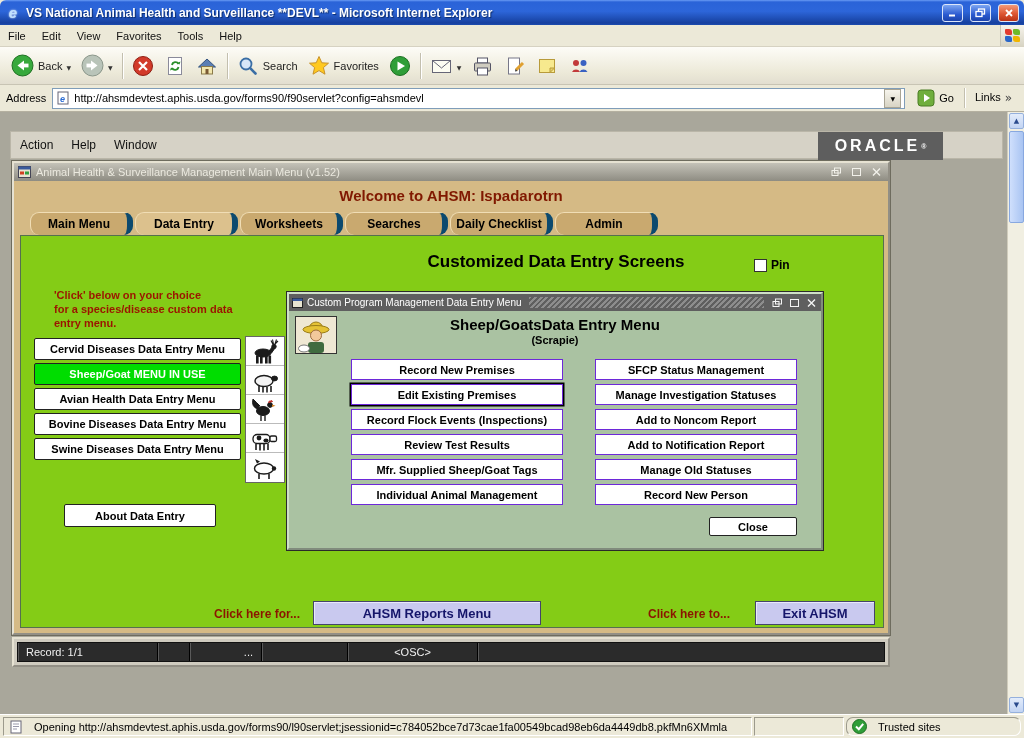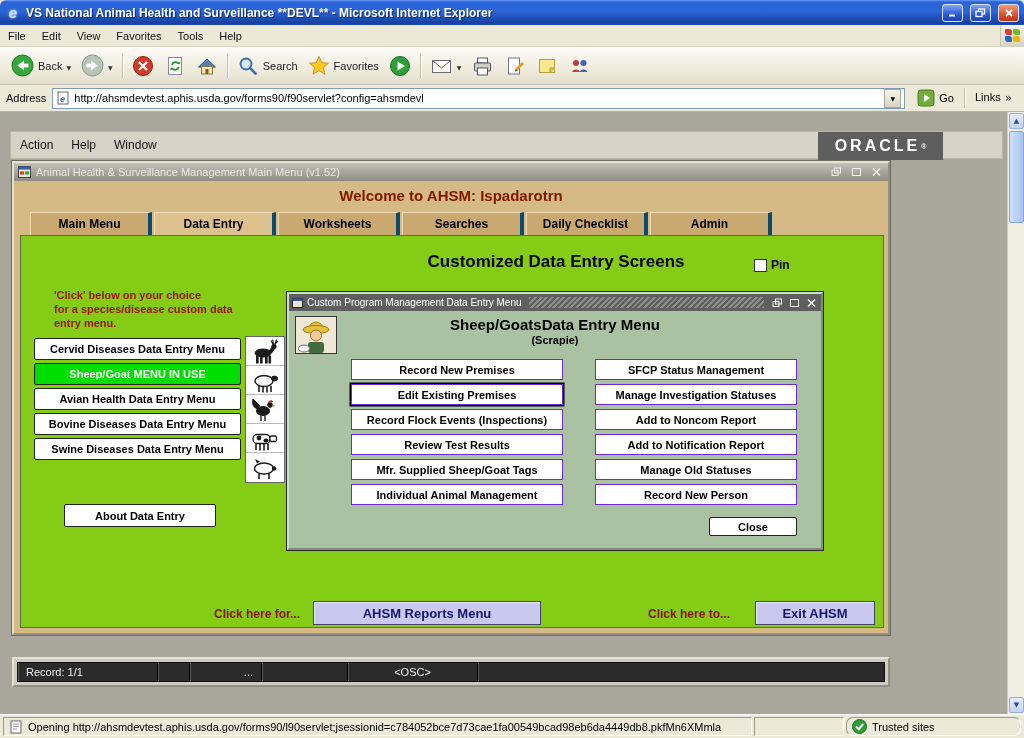--- a/index.html
+++ b/index.html
@@ -77,23 +77,23 @@
   .mdi-titlebar { height:18px; background:linear-gradient(180deg,#c4c2b8,#8e8c82);
     display:flex; align-items:center; gap:5px; padding:0 4px; color:#ebe9df; font-size:11px; }
   .mdi-titlebar .t { flex:1; white-space:nowrap; overflow:hidden; }
   .tb-glyph { width:15px; height:13px; display:flex; align-items:center; justify-content:center; color:#f2f1ea; }
   .mdi-body { position:relative; width:100%; height:452px; background:#d5ba85; overflow:hidden; }
 
   .welcome { position:absolute; left:0; top:6px; width:100%; text-align:center;
     font-weight:bold; font-size:15px; color:#801800; }
 
   .tabs { position:absolute; left:16px; top:31px; display:flex; gap:2px; }
-  .tab { width:122px; height:23px; background:#c9a96f; border-top:1px solid #f0ddb5; border-left:1px solid #f0ddb5;
-    border-right:4px solid #0c4a6e; display:flex; align-items:center; justify-content:center;
-    font-weight:bold; font-size:12px; color:#000; }
+  .tab { width:103px; height:23px; background:#c9a96f; border-top:1px solid #f0ddb5; border-left:1px solid #f0ddb5;
+    border-right:6px solid #0c4a6e; display:flex; align-items:center; justify-content:center;
+    font-weight:bold; font-size:12px; color:#000;border-radius:9px; }
   .tab.active { background:#dcc18d; }
 
   .panel { position:absolute; left:6px; top:54px; width:864px; height:393px;
     background:#84cc16; border:1px solid #55704f; }
 
   .panel-heading { position:absolute; left:310px; top:16px; width:450px; text-align:center;
     font-weight:bold; font-size:17px; color:#000; }
   .pin { position:absolute; left:733px; top:22px; display:flex; align-items:center; gap:4px; }
   .checkbox { width:13px; height:13px; background:#fff; border:1px solid #333; }
   .pin-label { font-weight:bold; font-size:12px; }
@@ -142,33 +142,33 @@
   .cap-reports { left:193px; top:371px; }
   .cap-exit { left:627px; top:371px; }
   .lav-btn { position:absolute; top:365px; height:24px; background:#c9c9ef; border:1px solid #44446a;
     box-shadow:inset 1px 1px 0 #e9e9fb; display:flex; align-items:center; justify-content:center;
     font-weight:bold; font-size:13px; color:#15156a; }
   .btn-reports { left:292px; width:228px; }
   .btn-exit { left:734px; width:120px; }
 
   
   .msgbar { position:absolute; left:12px; top:525px; width:878px; height:30px; background:#cfcbbf;
-    border:2px outset #e6e2d2; padding:3px;margin-top:20px; }
+    border:2px outset #e6e2d2; padding:3px; }
   .msg-inner { width:100%; height:100%; background:#2b2b2b; border:1px solid #111; display:flex;
     align-items:stretch; color:#f0f0f0; font-size:11px; }
   .seg { display:flex; align-items:center; padding:0 8px; border-right:1px solid #000;
     box-shadow:inset 1px 0 0 #5a5a5a; white-space:nowrap; }
   .seg.c { justify-content:center; }
   .seg.r { justify-content:flex-end; }
 
   
   #statusbar { position:absolute; left:0; top:714px; width:1024px; height:24px; background:#ece9d8;
     border-top:1px solid #fff; display:flex; align-items:stretch; padding:2px 3px; gap:2px; font-size:11px; }
   .sb-cell { border:1px solid; border-color:#9c9a8c #fff #fff #9c9a8c; display:flex; align-items:center;
-    gap:5px; padding:0 5px; white-space:nowrap; overflow:hidden; }
+    gap:11px; padding:0 5px; white-space:nowrap; overflow:hidden; }
   .sb-msg { flex:1; }
   .sb-mid { width:90px; }
   .sb-zone { width:175px;border-radius:7px; }
 </style>
 </head>
 <body>
 
 <div id="titlebar">
   <span class="ie-e">e</span>
   <span class="title-text">VS National Animal Health and Surveillance **DEVL** - Microsoft Internet Explorer</span>

